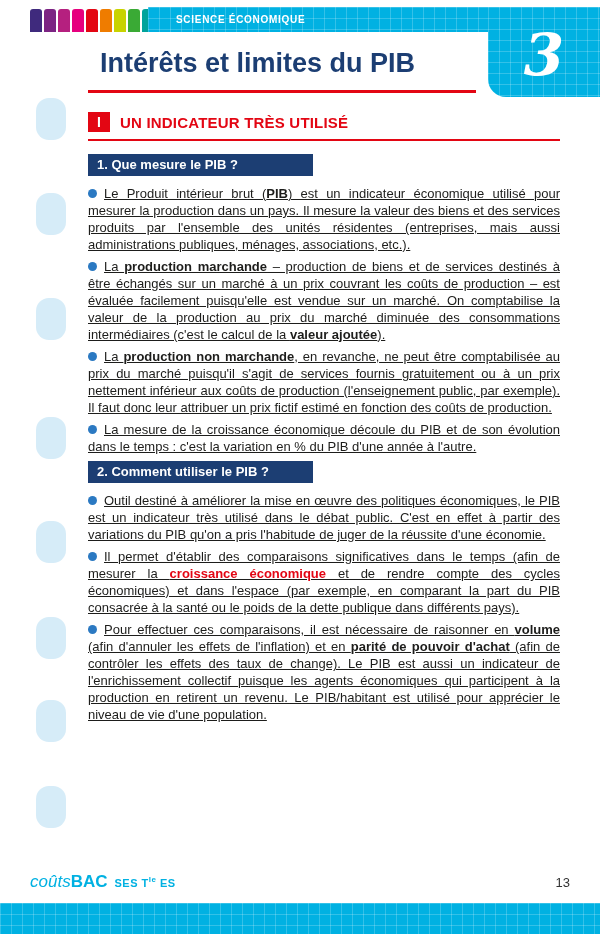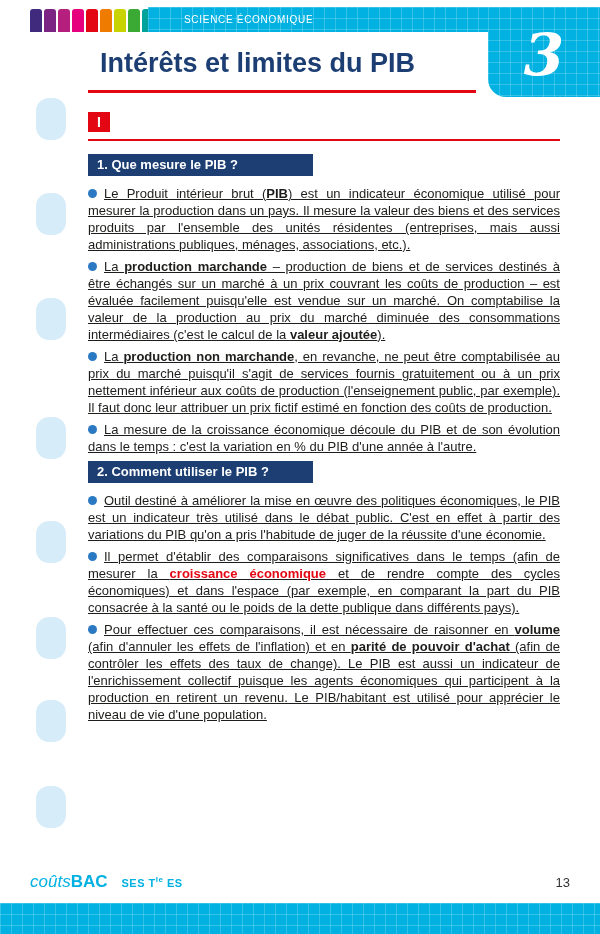--- a/index.html
+++ b/index.html
@@ -20,21 +20,21 @@
     background-color:var(--cyan);
     background-image:
       linear-gradient(rgba(255,255,255,.20) 1px, transparent 1px),
       linear-gradient(90deg, rgba(255,255,255,.20) 1px, transparent 1px);
     background-size:11px 11px;
   }
   
   .rainbow{position:absolute;left:30px;top:7px;height:25px;display:flex;gap:2px;align-items:flex-end;}
   .rainbow div{width:12px;height:23px;border-radius:3px 3px 0 0;}
   .topband{position:absolute;left:148px;right:0;top:7px;height:25px;display:flex;align-items:center;}
-  .subject{color:#fff;font-weight:normal;font-size:10px;letter-spacing:.7px;margin-left:36px;}
+  .subject{color:#fff;font-weight:bold;font-size:10px;letter-spacing:.7px;margin-left:28px;}
   .chapterblock{
     position:absolute;right:0;top:7px;width:112px;height:90px;
     border-bottom-left-radius:18px;
     display:flex;align-items:center;justify-content:center;
   }
   .chapternum{
     color:#fff;font-size:58px;font-weight:bold;font-style:italic;
     font-family:"DejaVu Serif",serif;line-height:1;padding-top:6px;
   }
   
@@ -56,21 +56,21 @@
   }
   .subheading.later{margin-top:6px;}
   .para{font-size:13px;line-height:17px;text-align:justify;color:var(--text);margin-top:5px;text-decoration:underline;}
   .bullet{display:inline-block;width:9px;height:9px;border-radius:50%;background:var(--bullet);margin-right:7px;}
   .b{font-weight:bold;}
   .redterm{color:var(--red);font-weight:bold;}
   
   .footer-brand{position:absolute;left:30px;bottom:42px;color:var(--cyan);white-space:nowrap;}
   .brand-prefix{font-style:italic;font-size:17px;}
   .brand-bold{font-weight:bold;font-size:17px;}
-  .brand-series{font-weight:bold;font-size:11px;letter-spacing:.5px;margin-left:14px;}
+  .brand-series{font-weight:bold;font-size:11px;letter-spacing:.5px;margin-left:7px;}
   .brand-series sup{font-size:8px;}
   .page-num{position:absolute;right:30px;bottom:44px;font-size:13px;color:#333;}
   .bottomband{position:absolute;left:0;right:0;bottom:0;height:31px;}
 </style>
 </head>
 <body>
 
 <div class="page">
 
   <div class="rainbow" id="rainbow">
@@ -101,20 +101,21 @@
   <div class="deco" style="top:298px"></div>
   <div class="deco" style="top:417px"></div>
   <div class="deco" style="top:521px"></div>
   <div class="deco" style="top:617px"></div>
   <div class="deco" style="top:700px"></div>
   <div class="deco" style="top:786px"></div>
 
   <div class="content">
     <div class="section-head">
       <span class="numeral">I</span>
+      <span class="section-title">UN INDICATEUR TRÈS UTILISÉ</span>
     </div>
     <div id="subsections"><div class="subheading">1. Que mesure le PIB ?</div><p class="para"><span class="bullet"></span><span>Le Produit intérieur brut (</span><span class="b">PIB</span><span>) est un indicateur économique utilisé pour mesurer la production dans un pays. Il mesure la valeur des biens et des services produits par l'ensemble des unités résidentes (entreprises, mais aussi administrations publiques, ménages, associations, etc.).</span></p><p class="para"><span class="bullet"></span><span>La </span><span class="b">production marchande</span><span> – production de biens et de services destinés à être échangés sur un marché à un prix couvrant les coûts de production – est évaluée facilement puisqu'elle est vendue sur un marché. On comptabilise la valeur de la production au prix du marché diminuée des consommations intermédiaires (c'est le calcul de la </span><span class="b">valeur ajoutée</span><span>).</span></p><p class="para"><span class="bullet"></span><span>La </span><span class="b">production non marchande</span><span>, en revanche, ne peut être comptabilisée au prix du marché puisqu'il s'agit de services fournis gratuitement ou à un prix nettement inférieur aux coûts de production (l'enseignement public, par exemple). Il faut donc leur attribuer un prix fictif estimé en fonction des coûts de production.</span></p><p class="para"><span class="bullet"></span><span>La mesure de la croissance économique découle du PIB et de son évolution dans le temps : c'est la variation en % du PIB d'une année à l'autre.</span></p><div class="subheading later">2. Comment utiliser le PIB ?</div><p class="para"><span class="bullet"></span><span>Outil destiné à améliorer la mise en œuvre des politiques économiques, le PIB est un indicateur très utilisé dans le débat public. C'est en effet à partir des variations du PIB qu'on a pris l'habitude de juger de la réussite d'une économie.</span></p><p class="para"><span class="bullet"></span><span>Il permet d'établir des comparaisons significatives dans le temps (afin de mesurer la </span><span class="redterm">croissance économique</span><span> et de rendre compte des cycles économiques) et dans l'espace (par exemple, en comparant la part du PIB consacrée à la santé ou le poids de la dette publique dans différents pays).</span></p><p class="para"><span class="bullet"></span><span>Pour effectuer ces comparaisons, il est nécessaire de raisonner en </span><span class="b">volume</span><span> (afin d'annuler les effets de l'inflation) et en </span><span class="b">parité de pouvoir d'achat</span><span> (afin de contrôler les effets des taux de change). Le PIB est aussi un indicateur de l'enrichissement collectif puisque les agents économiques qui participent à la production en retirent un revenu. Le PIB/habitant est utilisé pour apprécier le niveau de vie d'une population.</span></p></div>
   </div>
 
   <div class="footer-brand">
     <span class="brand-prefix">coûts</span><span class="brand-bold">BAC</span><span class="brand-series"><span>SES T</span><sup>le</sup><span> ES</span></span>
   </div>
 
   <div class="page-num">13</div>
 

